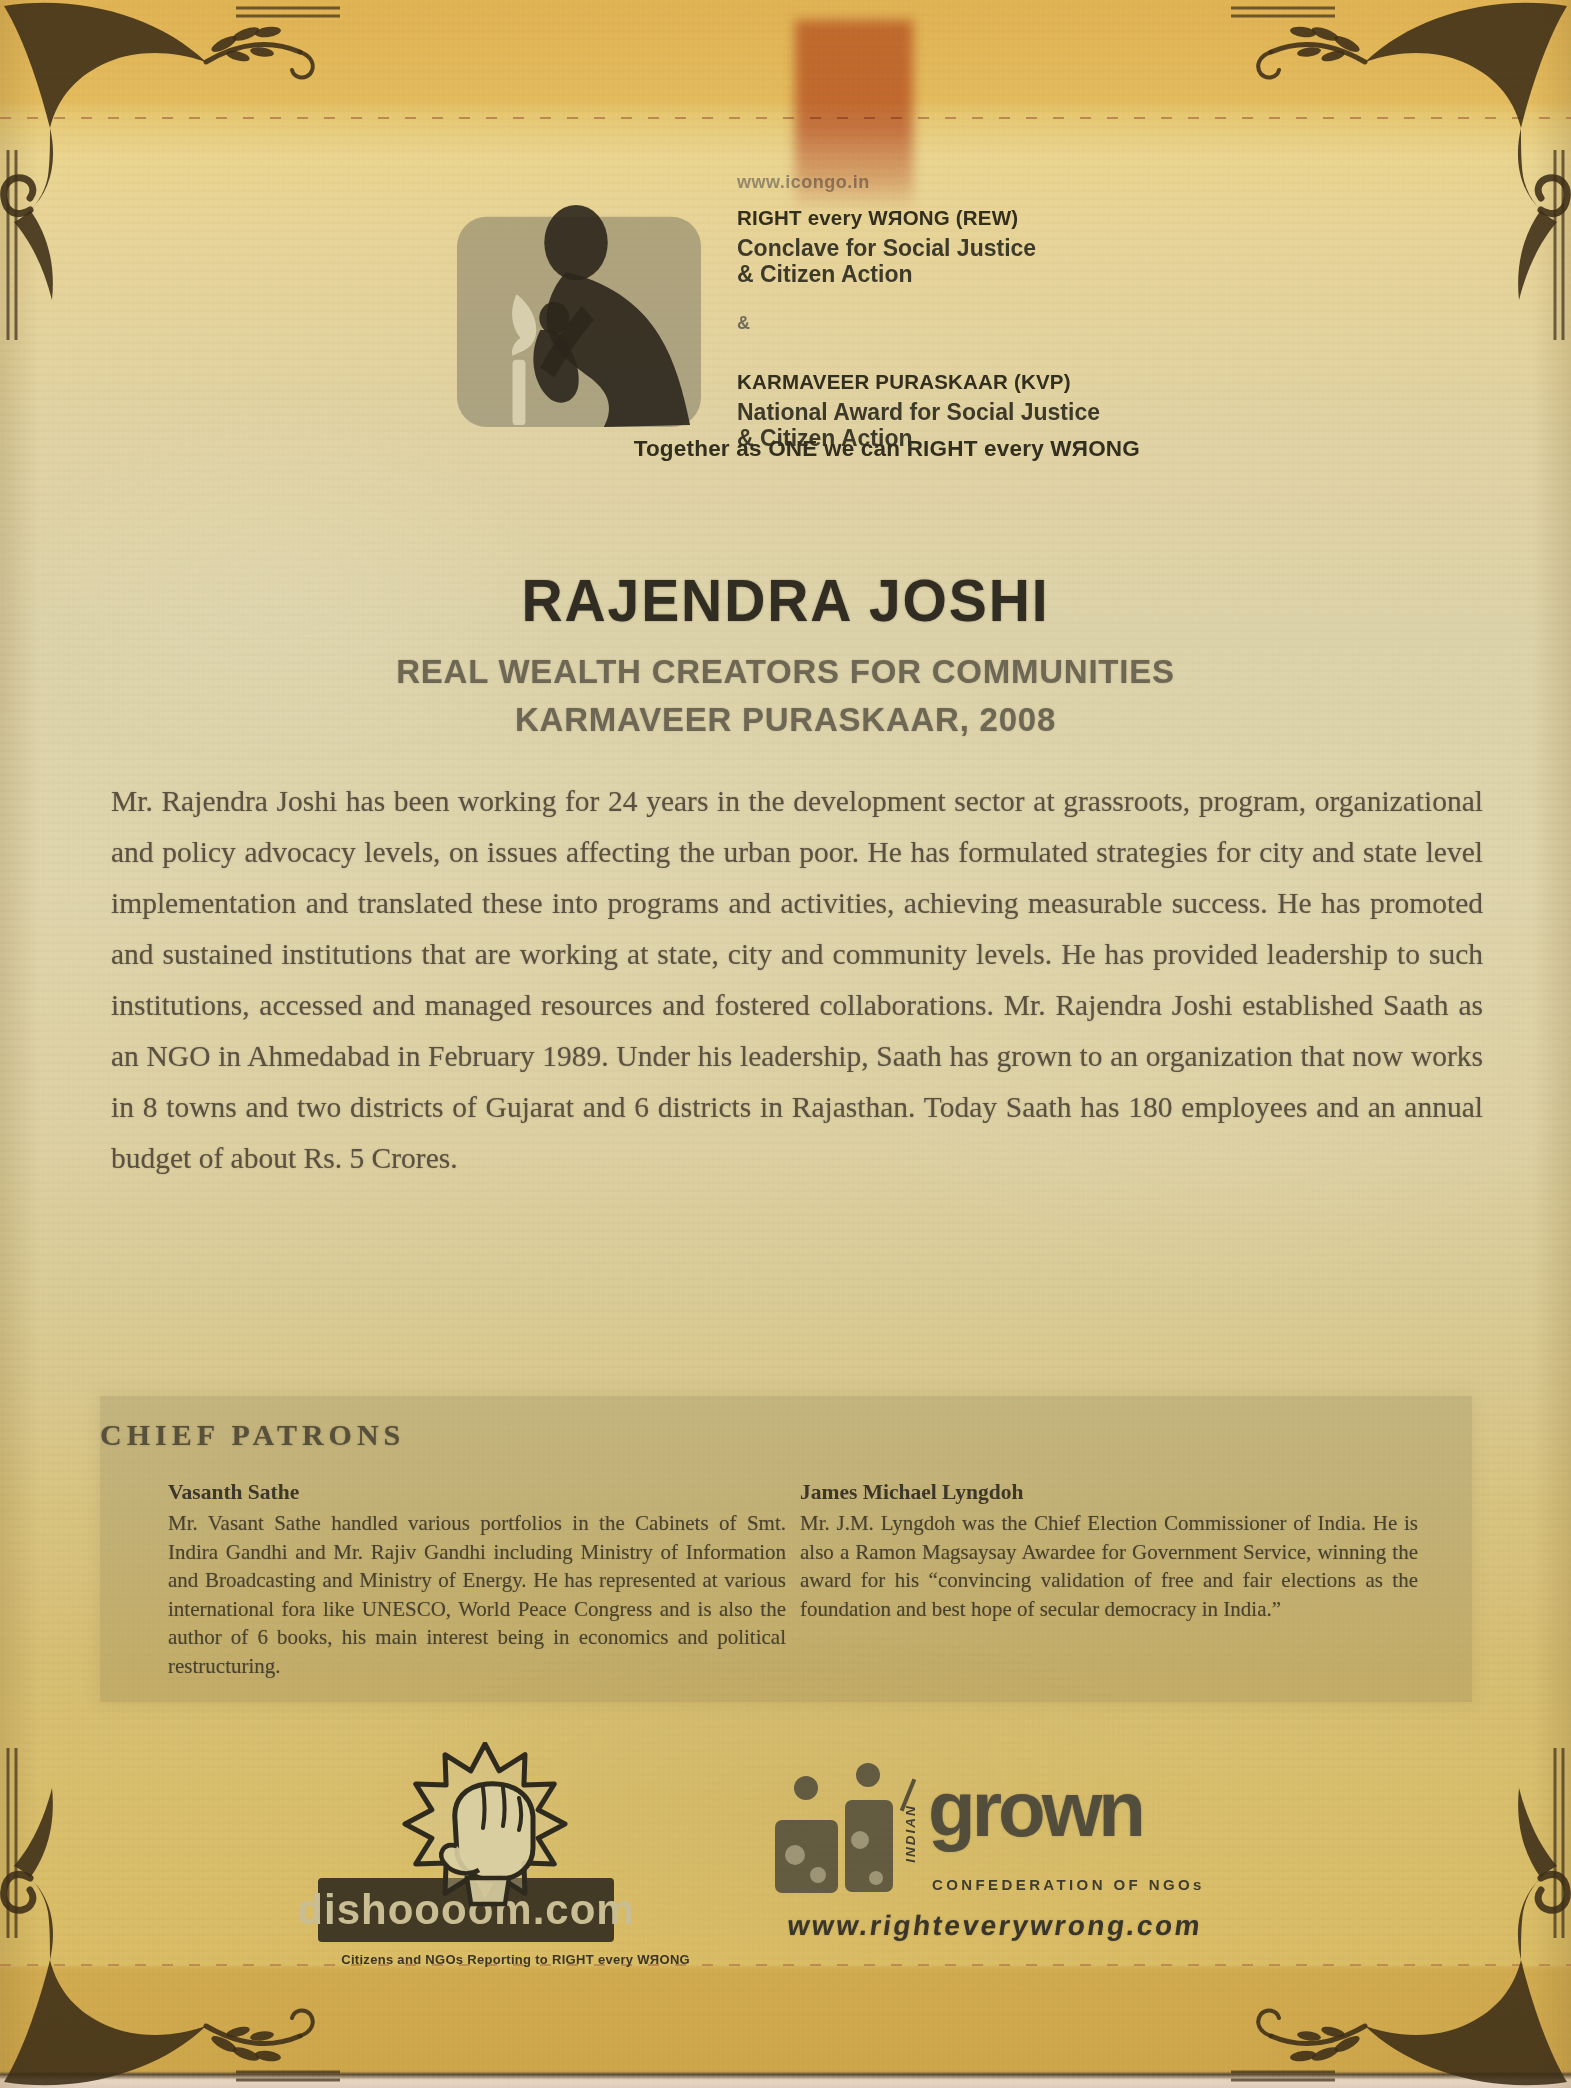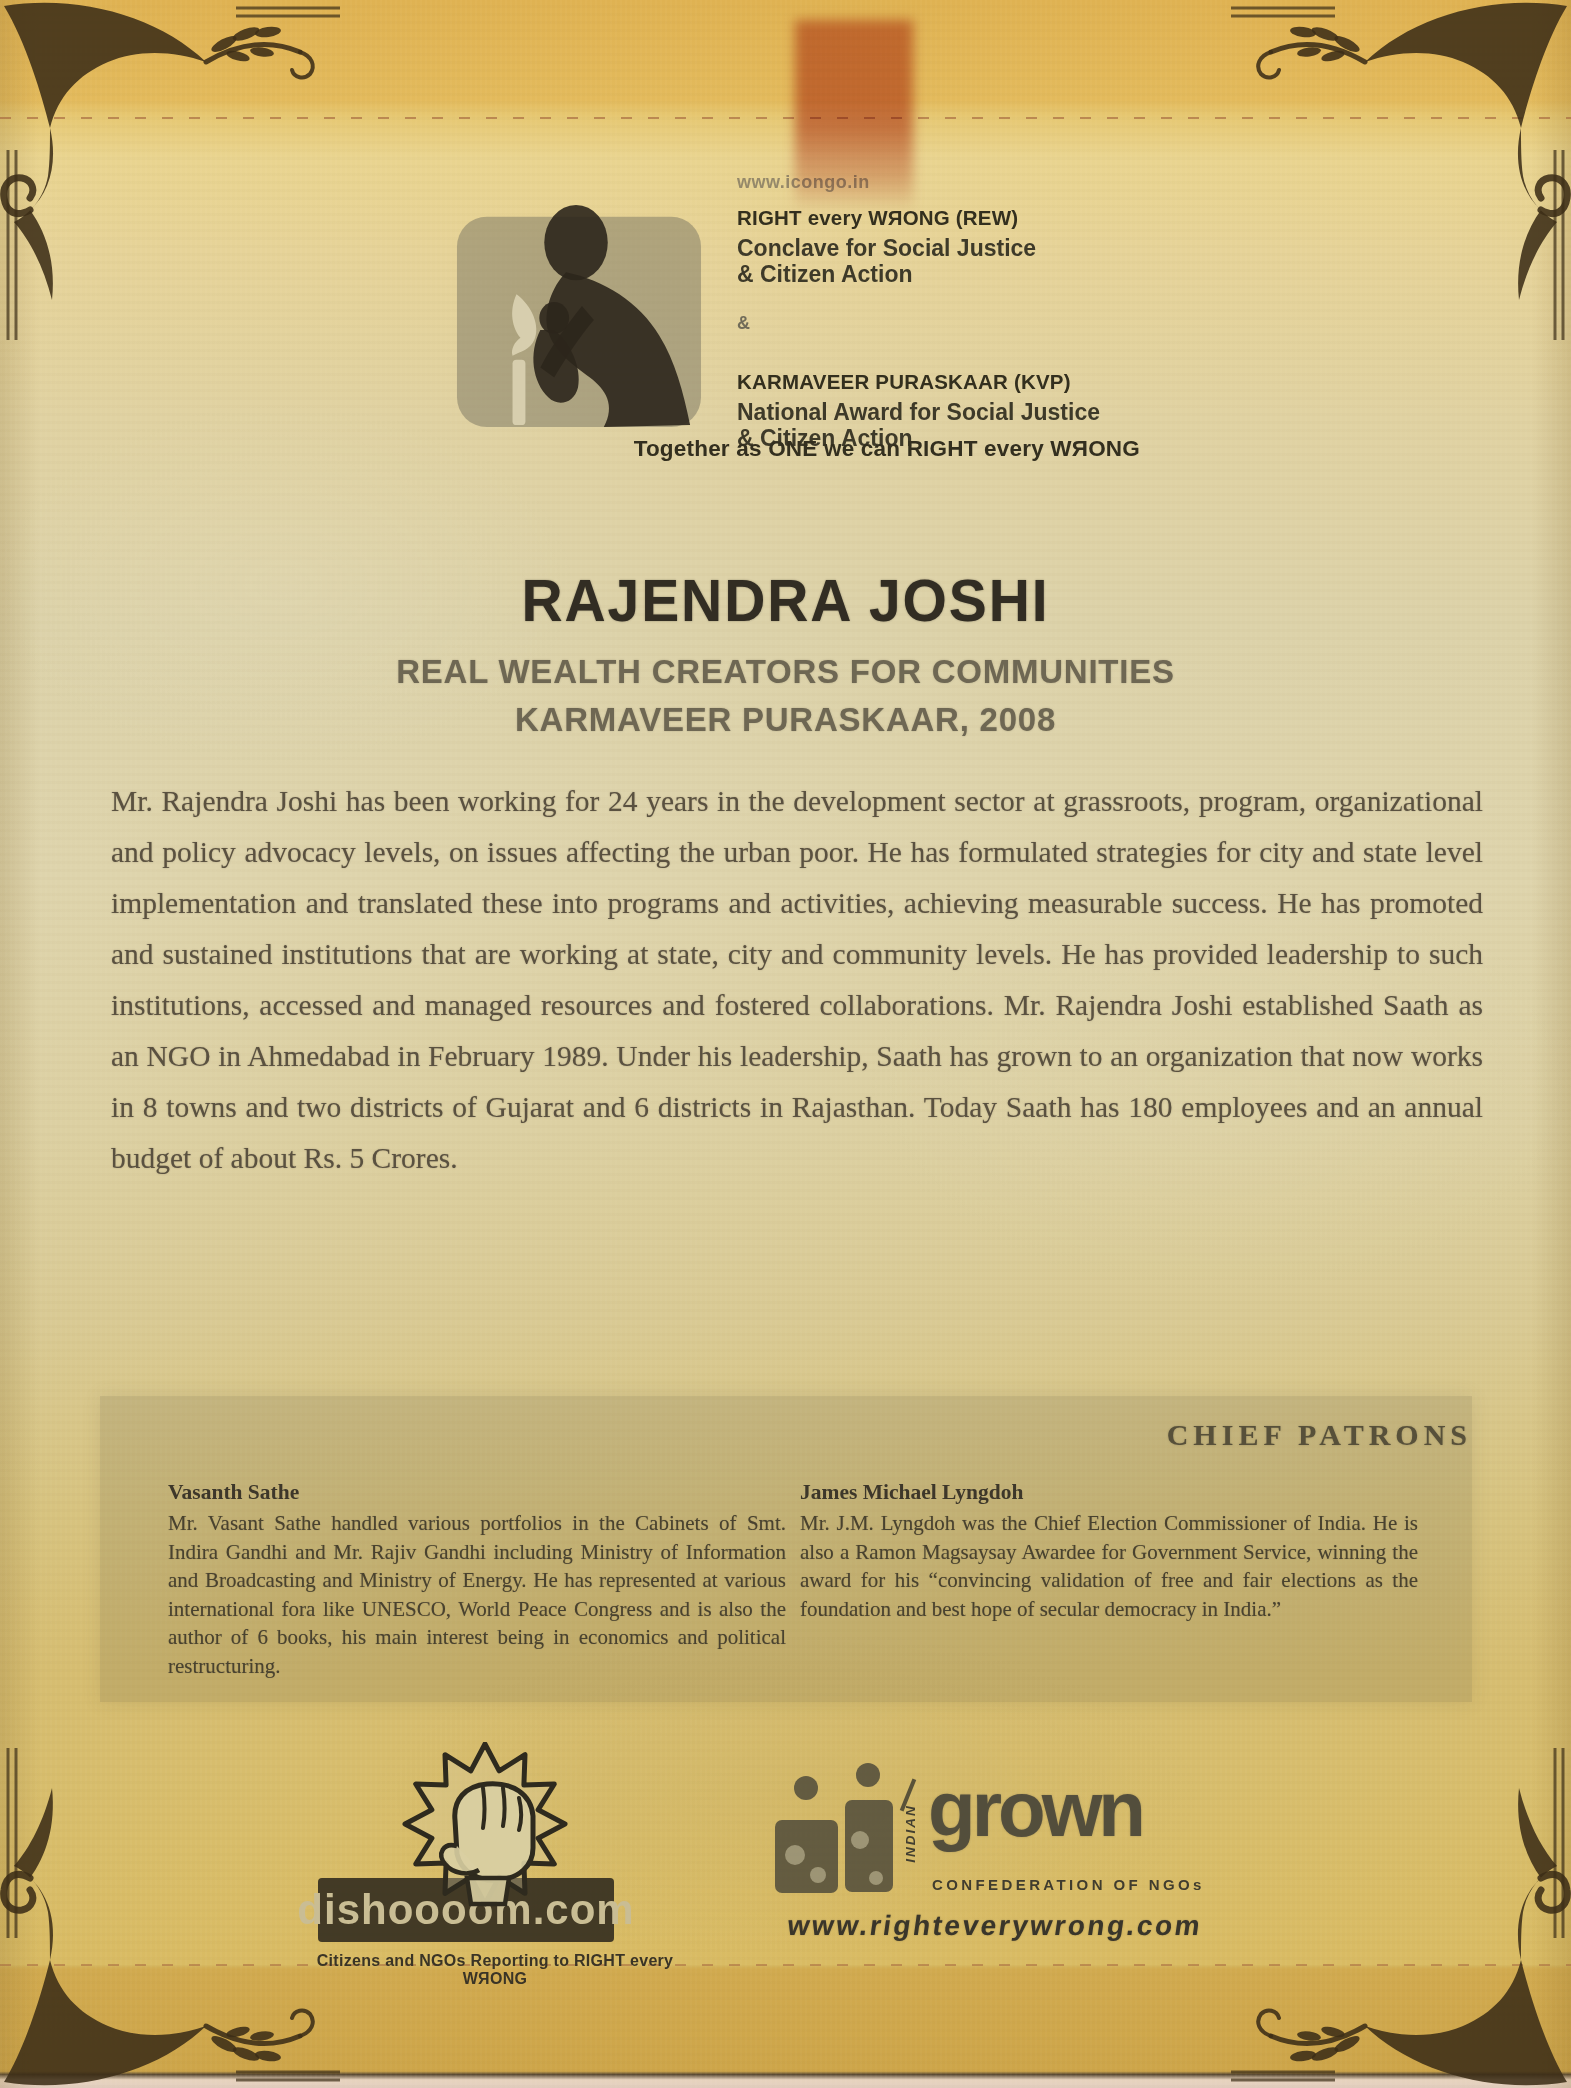--- a/index.html
+++ b/index.html
@@ -59,37 +59,37 @@
   .edition{top:700px;font-size:34px;}
 
   
   .citation{position:absolute;left:103px;top:768px;width:1372px;margin:8px;
     font-family:"Liberation Serif",serif;font-size:29.5px;line-height:51px;
     text-align:justify;color:#5a5140;text-shadow:0 0 1.5px rgba(90,80,60,.45);}
 
   
   .patrons{position:absolute;left:100px;top:1396px;width:1372px;height:306px;
     background:rgba(96,90,68,.17);box-shadow:0 0 18px rgba(96,90,68,.12);}
-  .patrons h2{position:absolute;left:0;top:22px;width:100%;margin:0;text-align:right;
+  .patrons h2{position:absolute;left:0;top:22px;width:100%;margin:0;text-align:left;
     font-family:"Liberation Serif",serif;font-size:30px;font-weight:600;
     letter-spacing:5px;color:#57503a;text-shadow:0 0 2px rgba(87,80,58,.4);}
   .pcol{position:absolute;top:84px;width:618px;font-family:"Liberation Serif",serif;color:#49422f;}
   .pcol.left{left:40px;margin-left:28px;} .pcol.right{left:700px;}
   .pcol h3{margin:0 0 4px 0;font-size:21.5px;font-weight:bold;color:#3d372a;}
   .pcol p{margin:0;font-size:21px;line-height:28.5px;text-align:justify;text-shadow:0 0 1px rgba(73,66,47,.4);}
 
   
   .dishoom{position:absolute;left:300px;top:1742px;width:390px;height:236px;}
   .dishoom-burst{position:absolute;left:95px;top:0;width:180px;height:170px;z-index:2;}
   .dishoom-bar{position:absolute;left:18px;top:136px;width:296px;height:64px;z-index:1;
     background:rgba(45,40,29,.88);border-radius:4px;
     display:flex;align-items:center;justify-content:center;
     font-size:42px;font-weight:bold;color:#c9bd94;letter-spacing:1px;}
-  .dishoom-tag{position:absolute;left:0;top:210px;width:390px;text-align:center;
-    font-size:16px;font-weight:bold;color:#3a3426;letter-spacing:.3px;}
+  .dishoom-tag{position:absolute;left:0;top:210px;width:390px;text-align:right;
+    font-size:13px;font-weight:bold;color:#3a3426;letter-spacing:.3px;}
 
   
   .icongo{position:absolute;left:740px;top:1730px;width:510px;height:240px;color:#423e2f;}
   .icongo-blocks{position:absolute;left:20px;top:30px;width:150px;height:170px;}
   .indian{position:absolute;left:128px;top:96px;width:84px;text-align:center;
     transform:rotate(-90deg);transform-origin:center;
     font-size:13.5px;font-weight:bold;font-style:italic;letter-spacing:2px;color:#433f30;}
   .indian-slash{position:absolute;left:166px;top:48px;width:4px;height:34px;background:#433f30;
     transform:rotate(22deg);opacity:.85;}
   .congo{position:absolute;left:188px;top:34px;font-size:78px;font-weight:bold;

